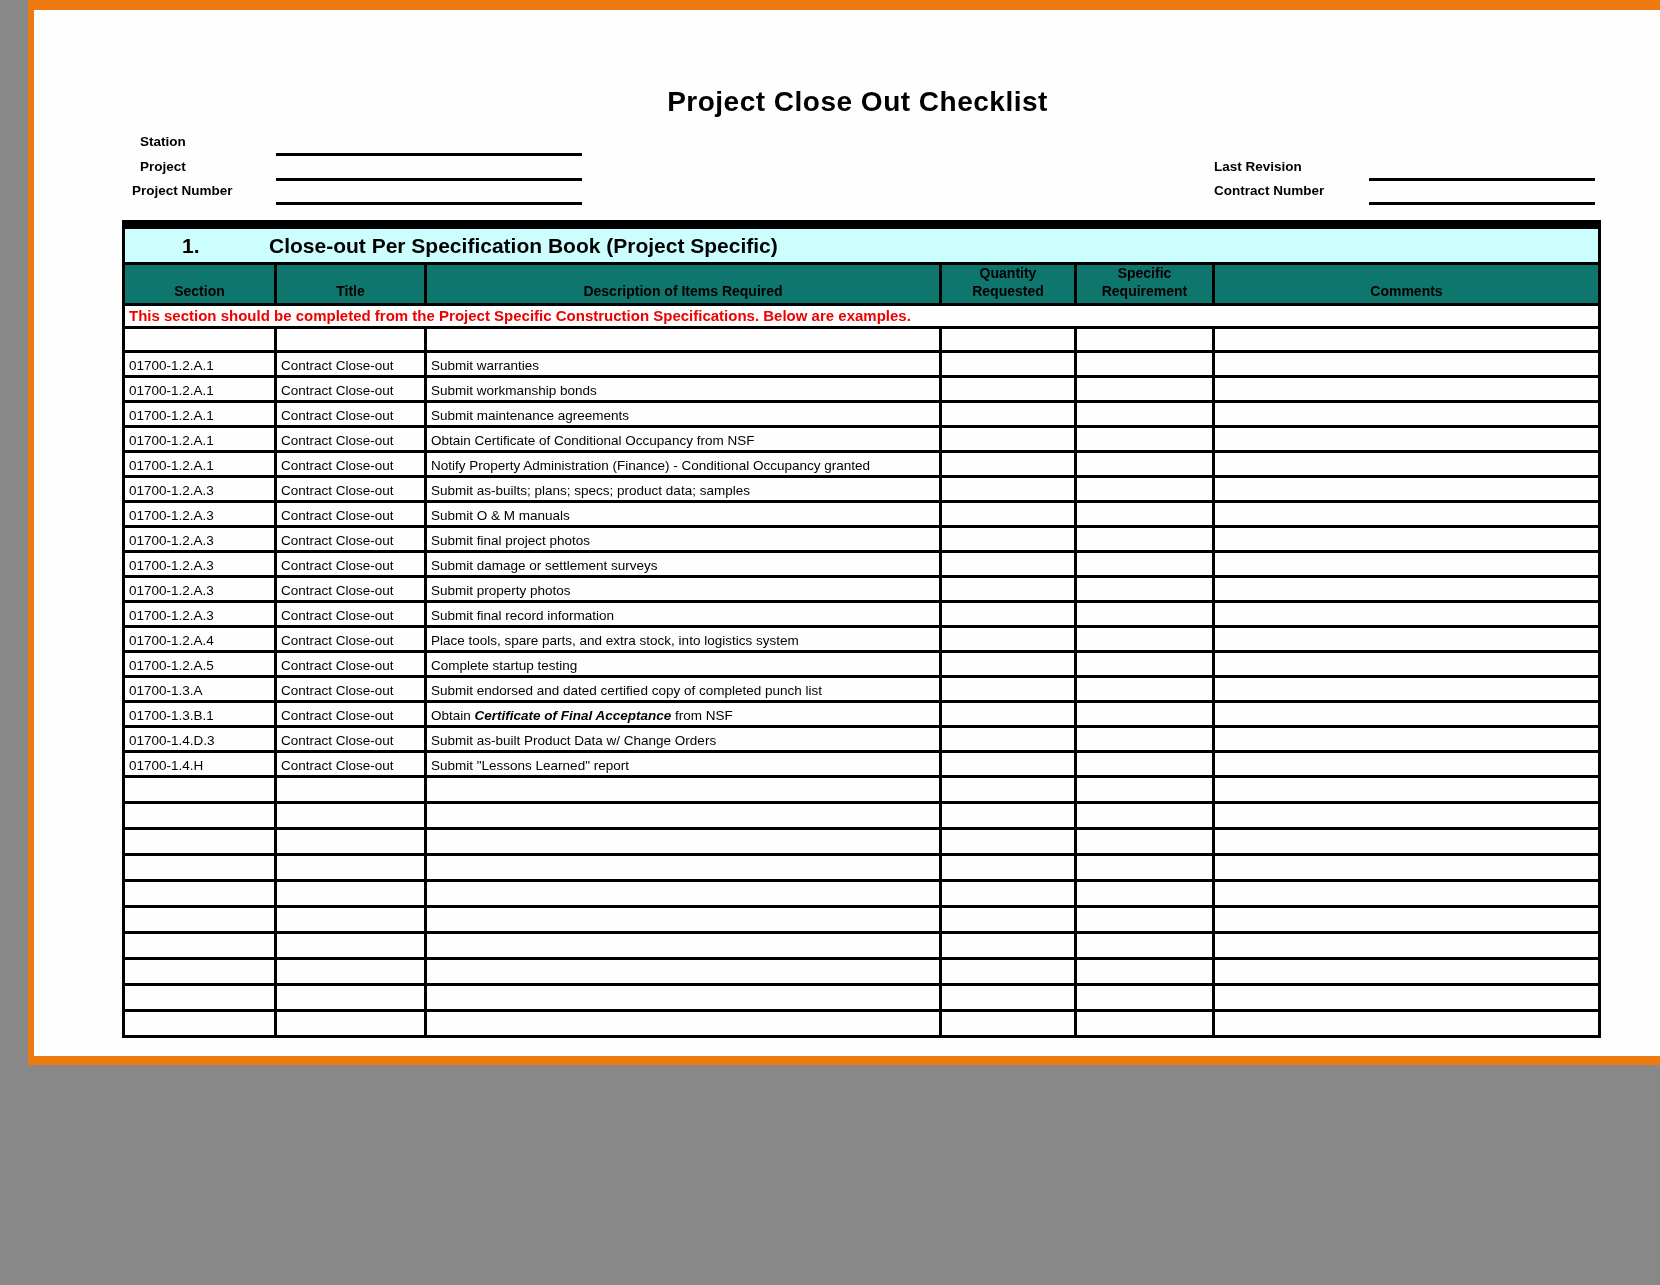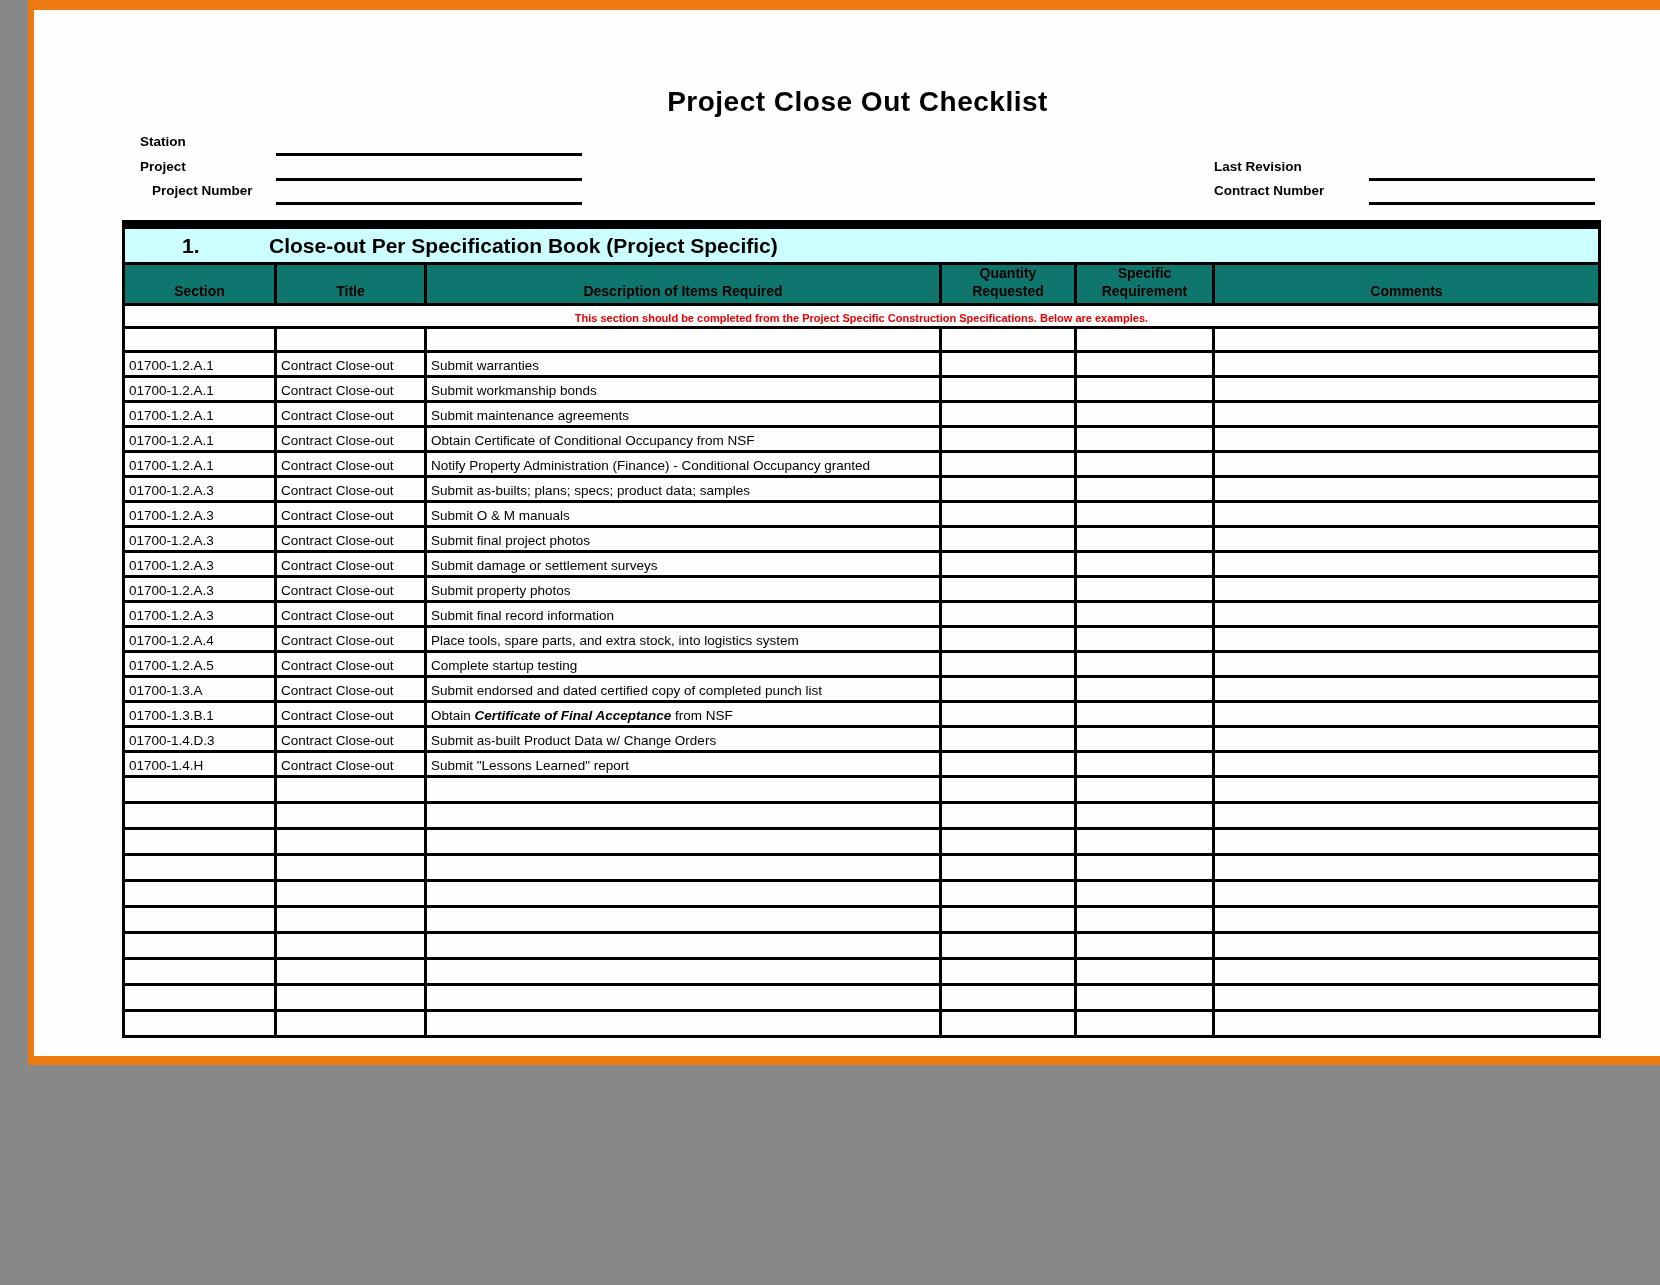--- a/index.html
+++ b/index.html
@@ -51,22 +51,22 @@
     height:39px;vertical-align:middle;padding:0;
   }
   .band-inner{display:flex;align-items:center;}
   .band-num{margin-left:57px;width:87px;font-size:21px;font-weight:bold;}
   .band-title{font-size:21px;font-weight:bold;}
   tr.colhead th{
     height:41px;font-size:14px;font-weight:bold;text-align:center;
     white-space:normal;line-height:1.25;padding-bottom:3px;background:#0f766e;
   }
   tr.instruction td{
-    height:23px;text-align:center;color:var(--red);
-    font-weight:bold;font-size:11px;
+    height:23px;text-align:left;color:var(--red);
+    font-weight:bold;font-size:15px;
   }
   tr.datarow td{height:25px;}
   tr.emptyrow-lead td{height:24px;}
   tr.emptyrow-trail td{height:26px;}
   td.c-section{padding-left:3px;}
   .bi{font-weight:bold;font-style:italic;}
   .footer-text{
     position:absolute;font-size:14px;white-space:pre;
   }
   .redaction-bar{
@@ -80,21 +80,21 @@
 <div class="page">
 
   <h1 class="page-title">Project Close Out Checklist</h1>
 
   <span class="flabel" style="left:106px;top:124px;">Station</span>
   <div class="fill-line" style="left:242px;top:143px;width:306px;"></div>
 
   <span class="flabel" style="left:106px;top:149px;">Project</span>
   <div class="fill-line" style="left:242px;top:168px;width:306px;"></div>
 
-  <span class="flabel" style="left:118px;top:173px;">Project Number</span>
+  <span class="flabel" style="left:98px;top:173px;">Project Number</span>
   <div class="fill-line" style="left:242px;top:192px;width:306px;"></div>
 
   <span class="flabel" style="left:1180px;top:149px;">Last Revision</span>
   <div class="fill-line" style="left:1335px;top:168px;width:226px;"></div>
 
   <span class="flabel" style="left:1180px;top:173px;">Contract Number</span>
   <div class="fill-line" style="left:1335px;top:192px;width:226px;"></div>
 
   <table class="checklist">
     <colgroup>

